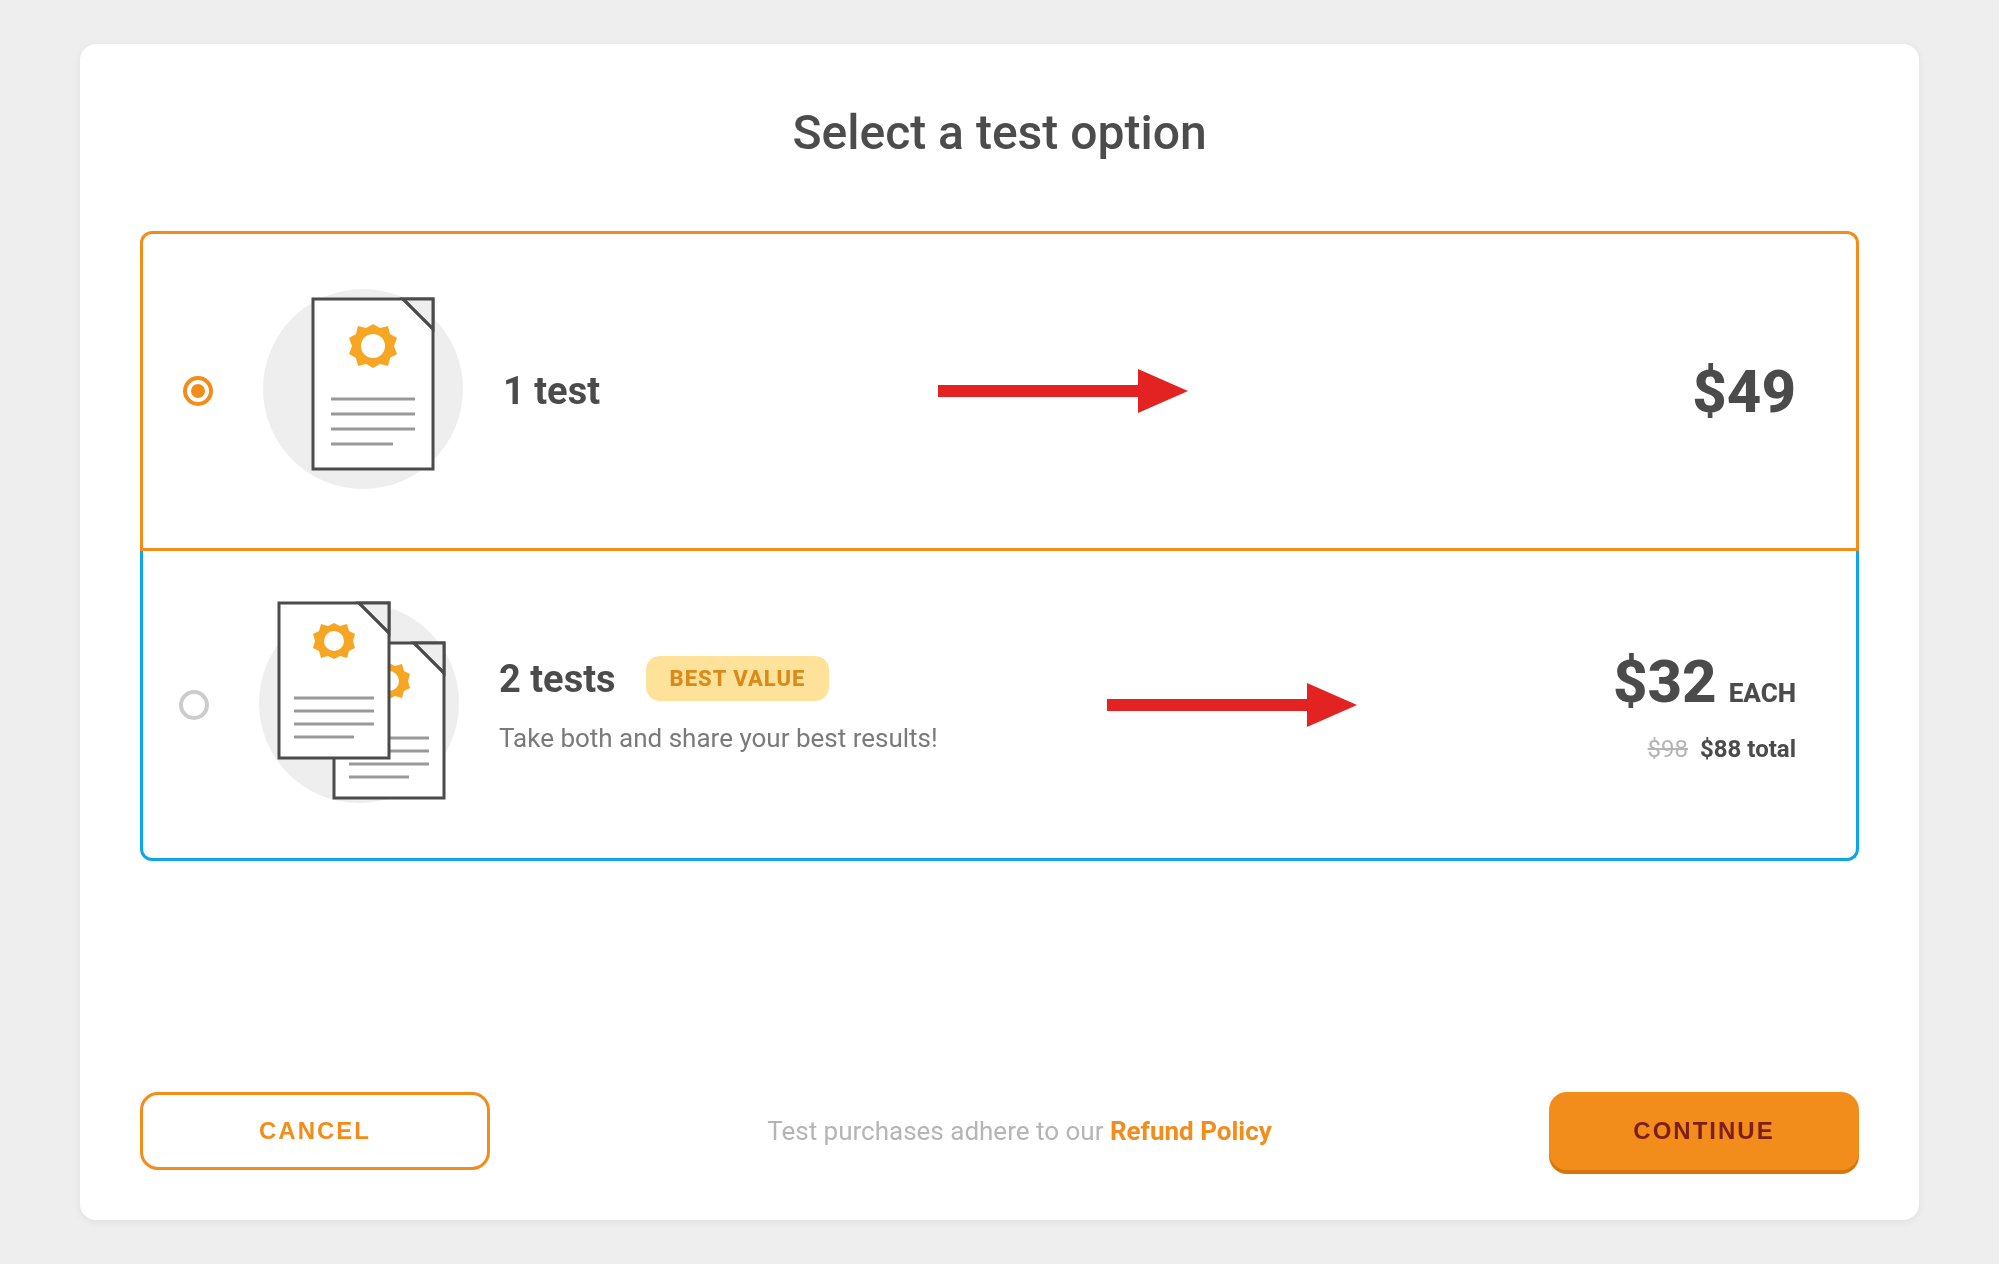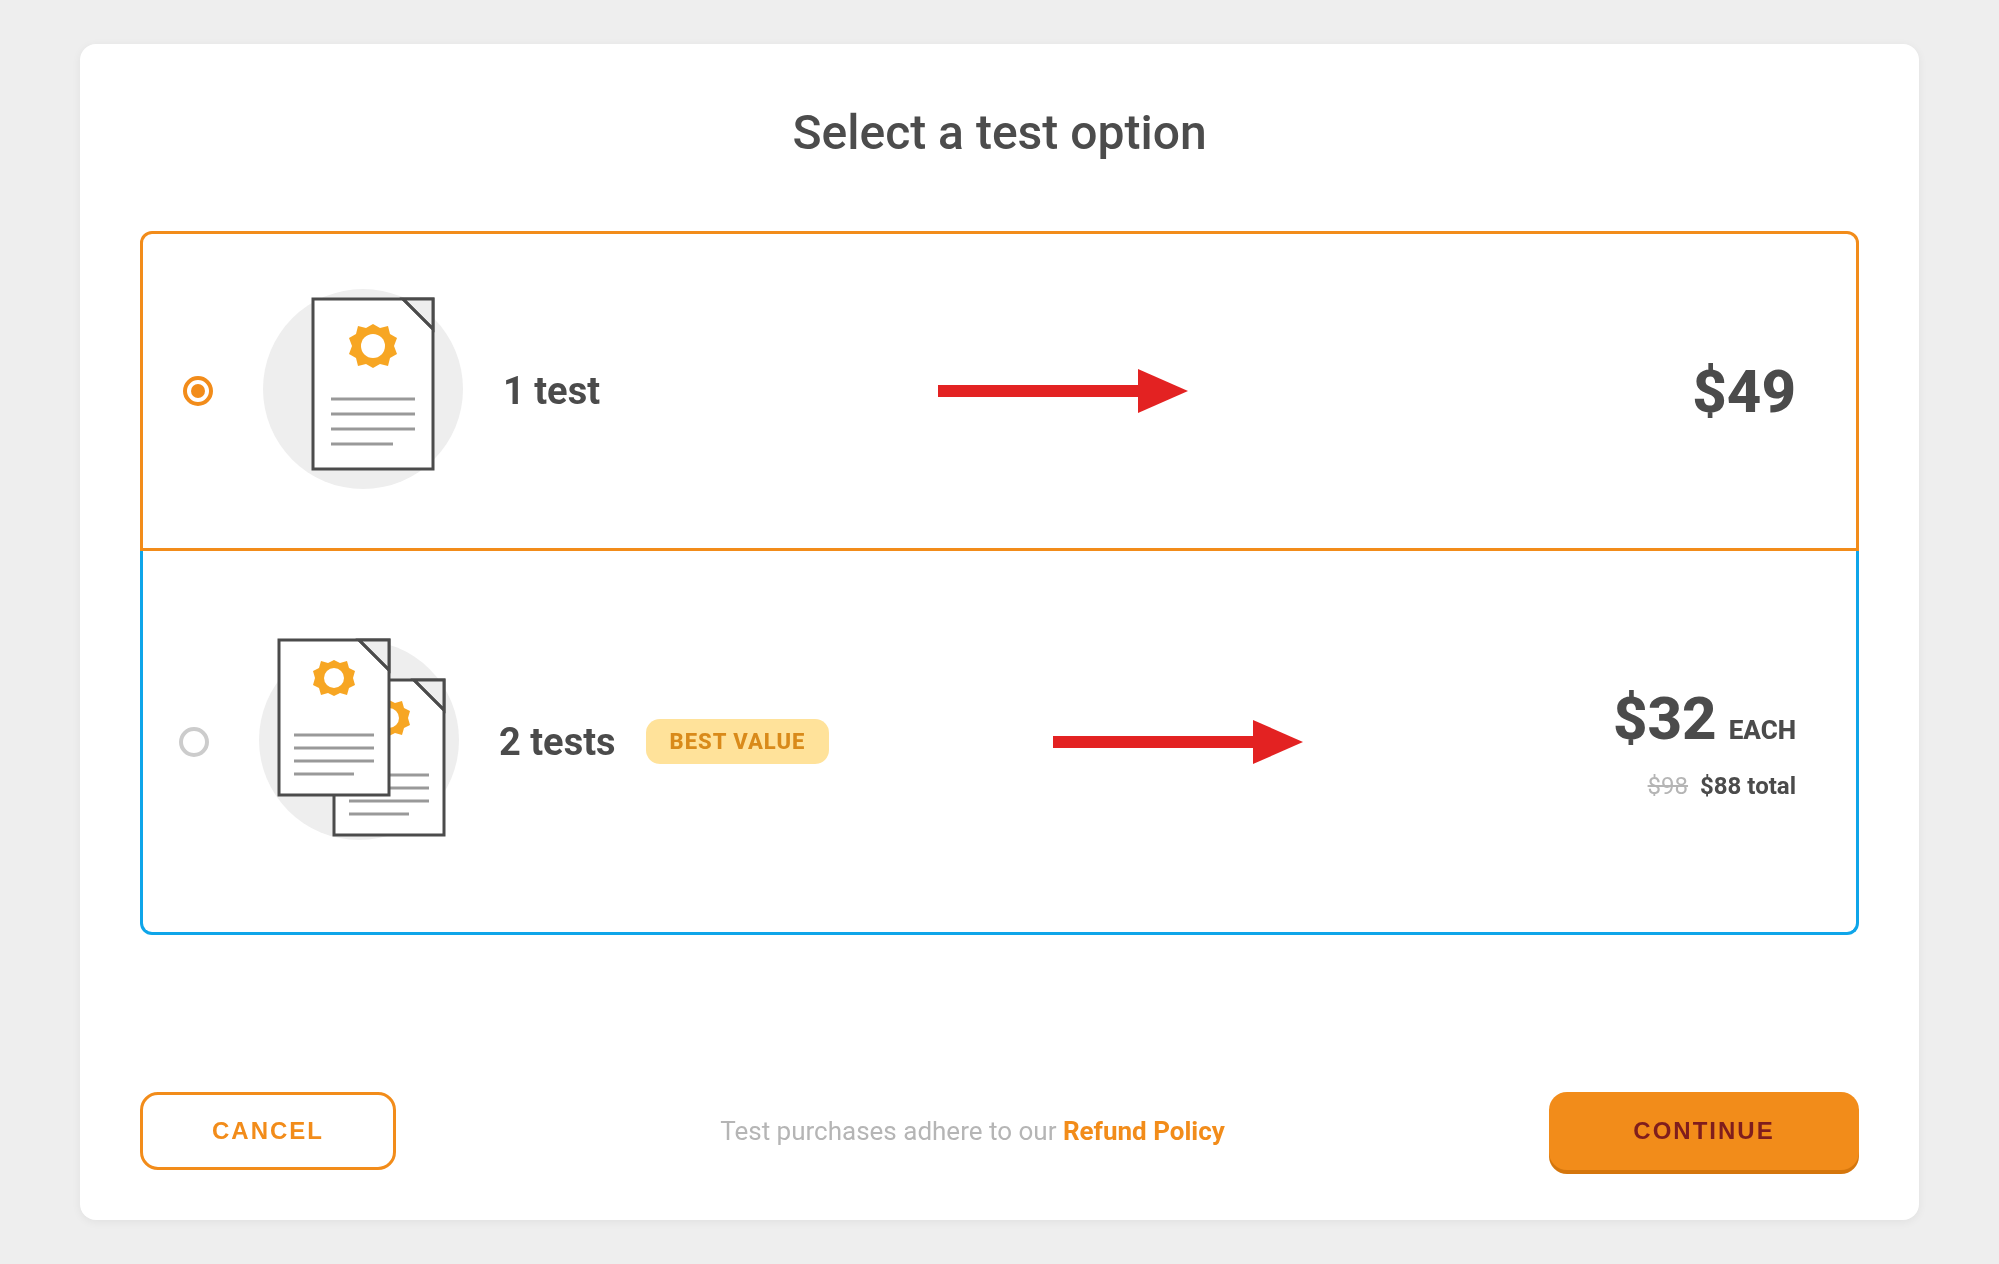--- a/index.html
+++ b/index.html
@@ -39,21 +39,21 @@
   .option-1 {
     border-color: #f28c1a;
     border-top-left-radius: 12px;
     border-top-right-radius: 12px;
     height: 320px;
   }
   .option-2 {
     border-top: none;
     border-bottom-left-radius: 12px;
     border-bottom-right-radius: 12px;
-    height: 384px;
+    height: 310px;
     padding-left: 36px;
   }
   .radio {
     width: 30px; height: 30px;
     border-radius: 50%;
     border: 4px solid #ccc;
     margin-right: 40px;
     flex-shrink: 0;
     display: flex; align-items: center; justify-content: center;
   }
@@ -98,21 +98,21 @@
     height: 78px;
     border-radius: 18px;
     font-size: 24px;
     font-weight: 800;
     letter-spacing: 2px;
     display: flex; align-items: center; justify-content: center;
     cursor: pointer;
     border: none;
   }
   .btn-cancel {
-    width: 256px;
+    width: 350px;
     background: #fff;
     color: #f28c1a;
     border: 3px solid #f28c1a;
   }
   .btn-continue {
     width: 310px;
     background: #f28c1a;
     color: #7f1d1d;
     box-shadow: 0 4px 0 #d5760c;
   }
@@ -190,20 +190,21 @@
             <line x1="15" y1="121" x2="95" y2="121" stroke="#999" stroke-width="3"></line>
             <line x1="15" y1="134" x2="75" y2="134" stroke="#999" stroke-width="3"></line>
           </g>
         </svg>
       </div>
       <div class="info">
         <div class="info-title-row">
           <div class="info-title">2 tests</div>
           <div class="badge">BEST VALUE</div>
         </div>
+        <div class="subtitle">Take both and share your best results!</div>
       </div>
       <div class="arrow-wrap">
         <svg class="arrow-svg" viewBox="0 0 260 60">
           <line x1="10" y1="30" x2="220" y2="30" stroke="#e32222" stroke-width="12"></line>
           <polygon points="210,8 260,30 210,52" fill="#e32222"></polygon>
         </svg>
       </div>
       <div class="pricing">
         <div class="price-row">
           <span class="price-main">$32</span>

